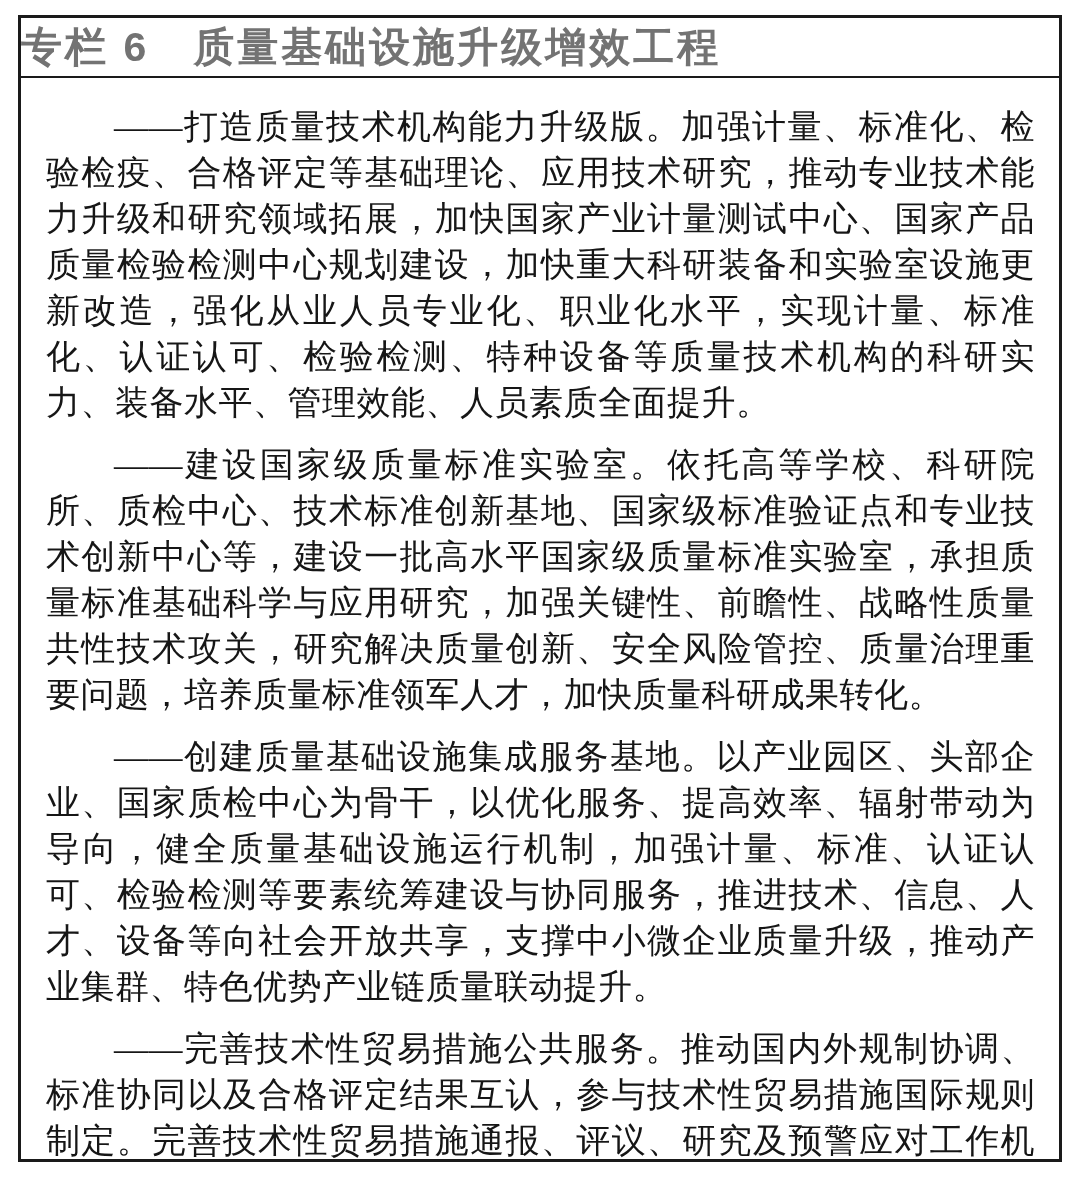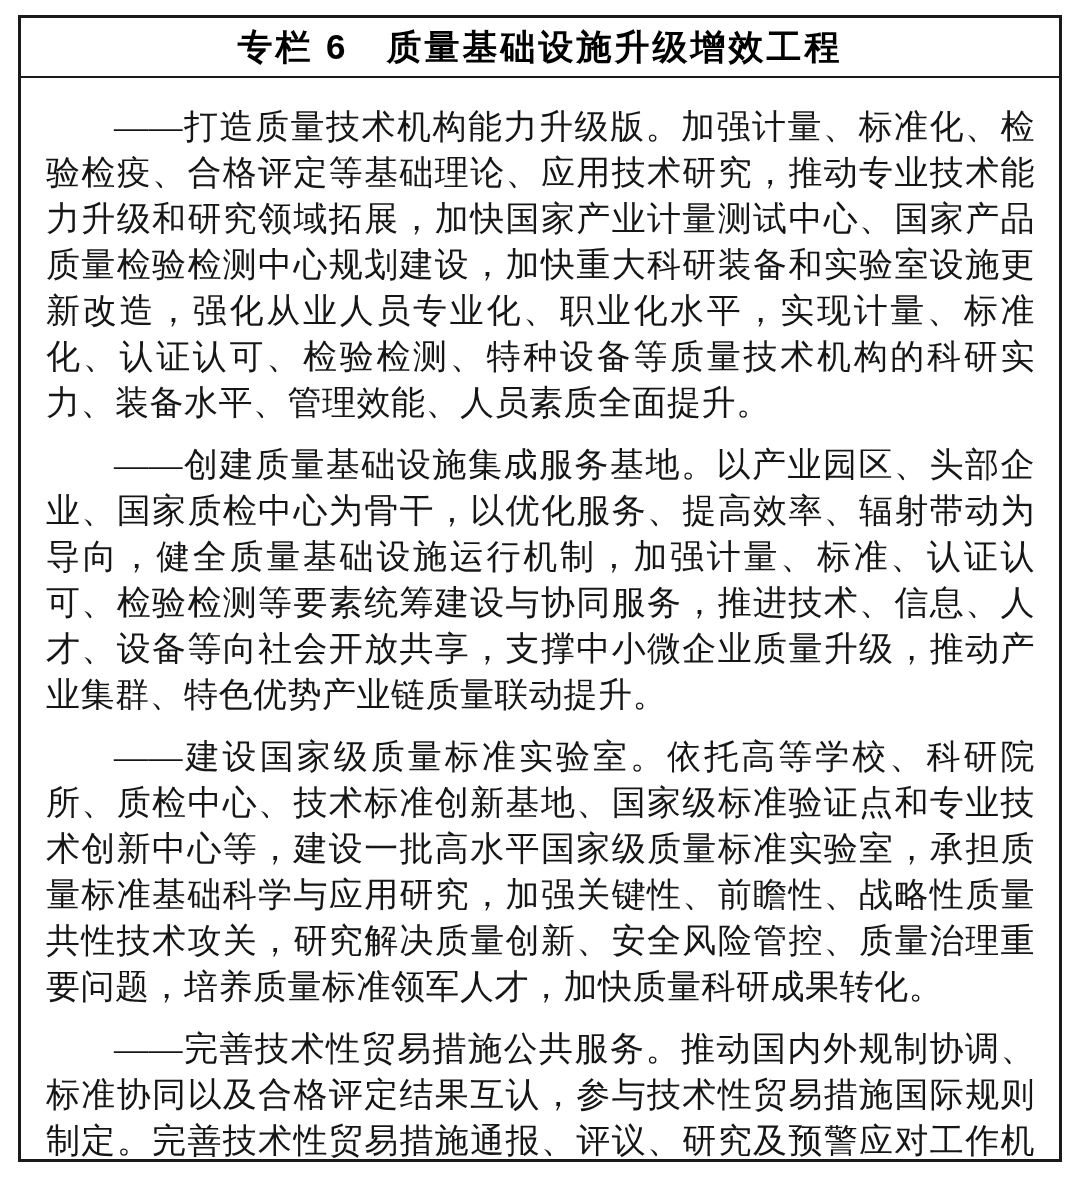--- a/index.html
+++ b/index.html
@@ -20,28 +20,28 @@
   .panel {
     box-sizing: border-box;
     width: 100%;
     height: 100%;
     border: 3px solid #1a1a1a;
     display: flex;
     flex-direction: column;
   }
   .panel-title {
     flex: 0 0 auto;
-    text-align: center;
+    text-align: left;
     font-family: "Liberation Sans", "DejaVu Sans", sans-serif;
     font-weight: 700;
-    font-size: 35px;
+    font-size: 41px;
     line-height: 58px;
     letter-spacing: 3px;
     border-bottom: 2px solid #1a1a1a;
-    color: #000000;
+    color: #737373;
     white-space: nowrap;
   }
   .panel-body {
     flex: 1 1 auto;
     box-sizing: border-box;
     padding: 10px 8px 6px 9px;
     overflow: hidden;
   }
   .body-para {
     margin: 16px;
@@ -56,18 +56,18 @@
   }
 </style>
 </head>
 <body>
 
 <div class="page">
   <div class="panel">
     <div class="panel-title">专栏 6　质量基础设施升级增效工程</div>
     <div class="panel-body">
         <p class="body-para">——打造质量技术机构能力升级版。加强计量、标准化、检验检疫、合格评定等基础理论、应用技术研究，推动专业技术能力升级和研究领域拓展，加快国家产业计量测试中心、国家产品质量检验检测中心规划建设，加快重大科研装备和实验室设施更新改造，强化从业人员专业化、职业化水平，实现计量、标准化、认证认可、检验检测、特种设备等质量技术机构的科研实力、装备水平、管理效能、人员素质全面提升。</p>
+        <p class="body-para">——建设国家级质量标准实验室。依托高等学校、科研院所、质检中心、技术标准创新基地、国家级标准验证点和专业技术创新中心等，建设一批高水平国家级质量标准实验室，承担质量标准基础科学与应用研究，加强关键性、前瞻性、战略性质量共性技术攻关，研究解决质量创新、安全风险管控、质量治理重要问题，培养质量标准领军人才，加快质量科研成果转化。</p>
         <p class="body-para">——创建质量基础设施集成服务基地。以产业园区、头部企业、国家质检中心为骨干，以优化服务、提高效率、辐射带动为导向，健全质量基础设施运行机制，加强计量、标准、认证认可、检验检测等要素统筹建设与协同服务，推进技术、信息、人才、设备等向社会开放共享，支撑中小微企业质量升级，推动产业集群、特色优势产业链质量联动提升。</p>
-        <p class="body-para">——建设国家级质量标准实验室。依托高等学校、科研院所、质检中心、技术标准创新基地、国家级标准验证点和专业技术创新中心等，建设一批高水平国家级质量标准实验室，承担质量标准基础科学与应用研究，加强关键性、前瞻性、战略性质量共性技术攻关，研究解决质量创新、安全风险管控、质量治理重要问题，培养质量标准领军人才，加快质量科研成果转化。</p>
         <p class="body-para">——完善技术性贸易措施公共服务。推动国内外规制协调、标准协同以及合格评定结果互认，参与技术性贸易措施国际规则制定。完善技术性贸易措施通报、评议、研究及预警应对工作机制，强化部际协调、基层技术支撑和专家队伍建设。优化国家技术性贸易措施公共信息和技术服务，加强通报咨询中心和研究评议基地建设。</p>
       </div>
   </div>
 </div>
 
 </body></html>

